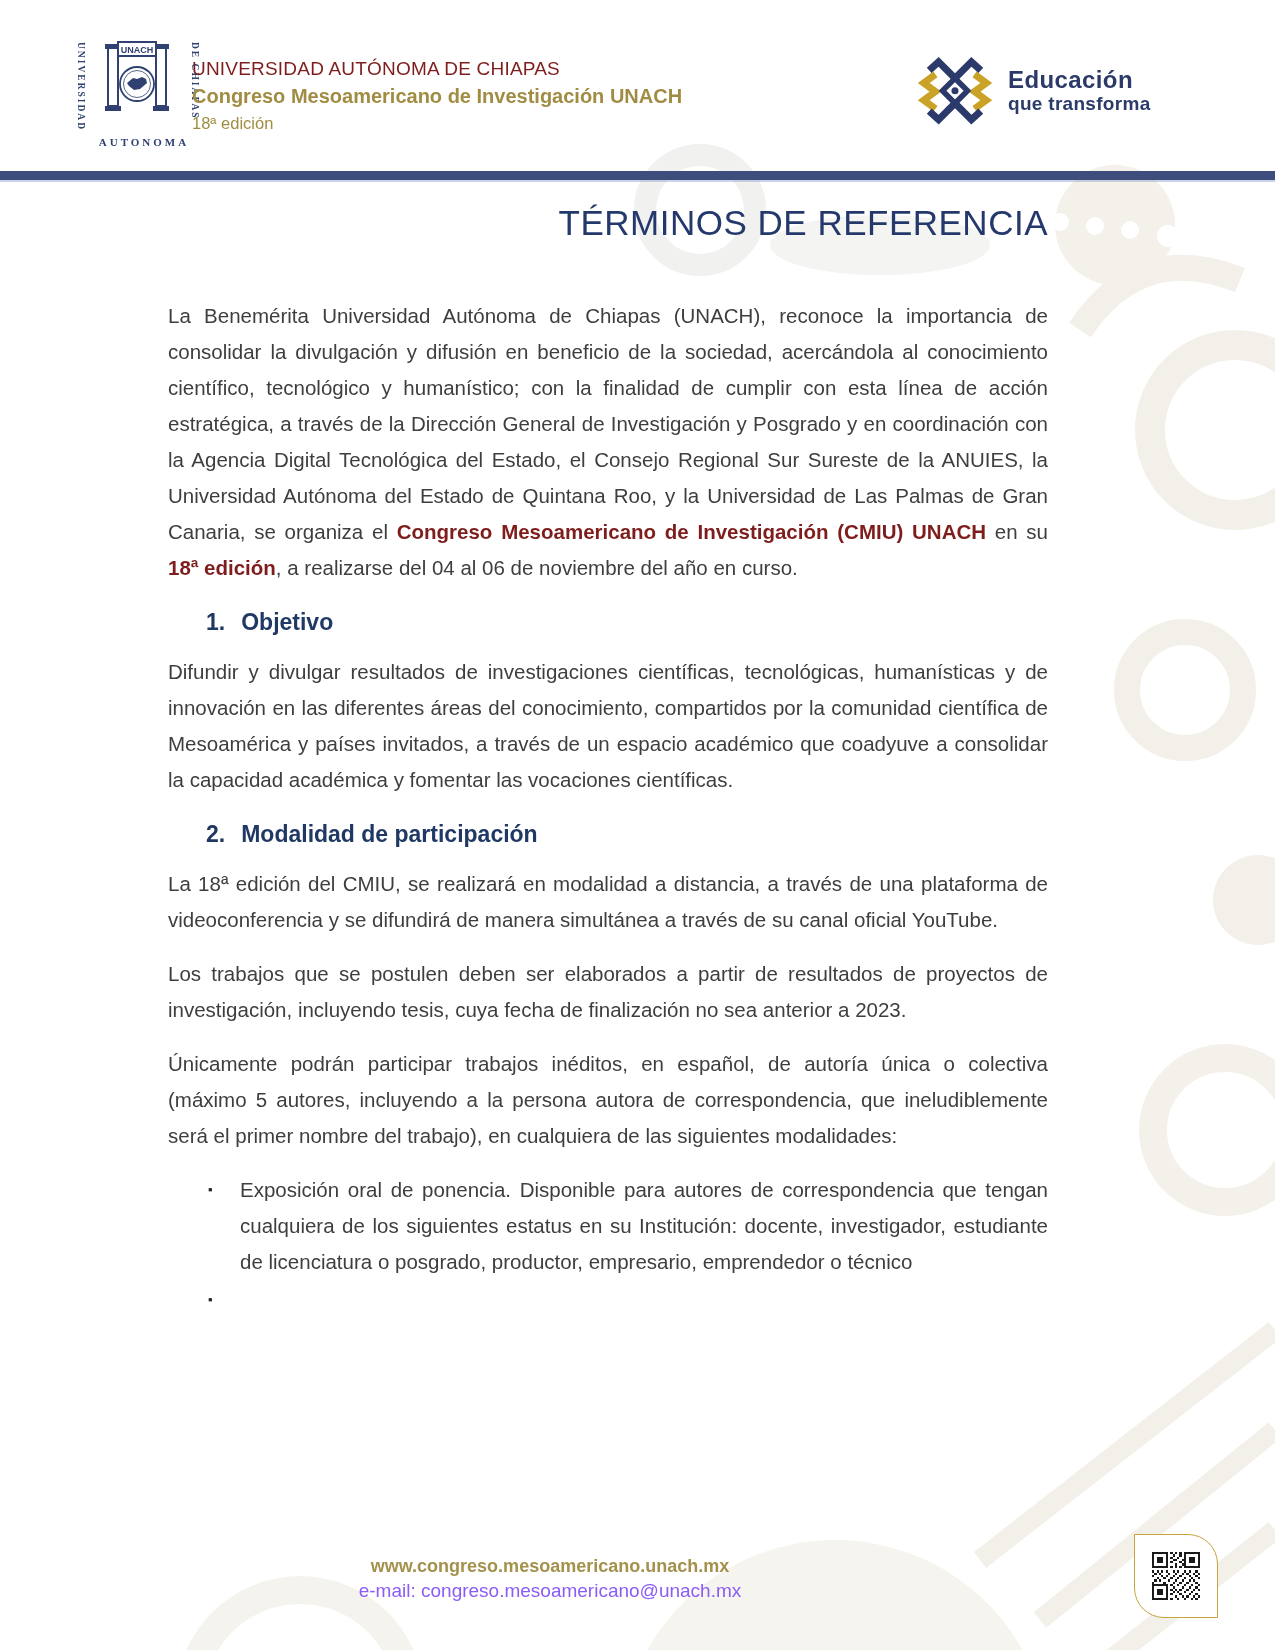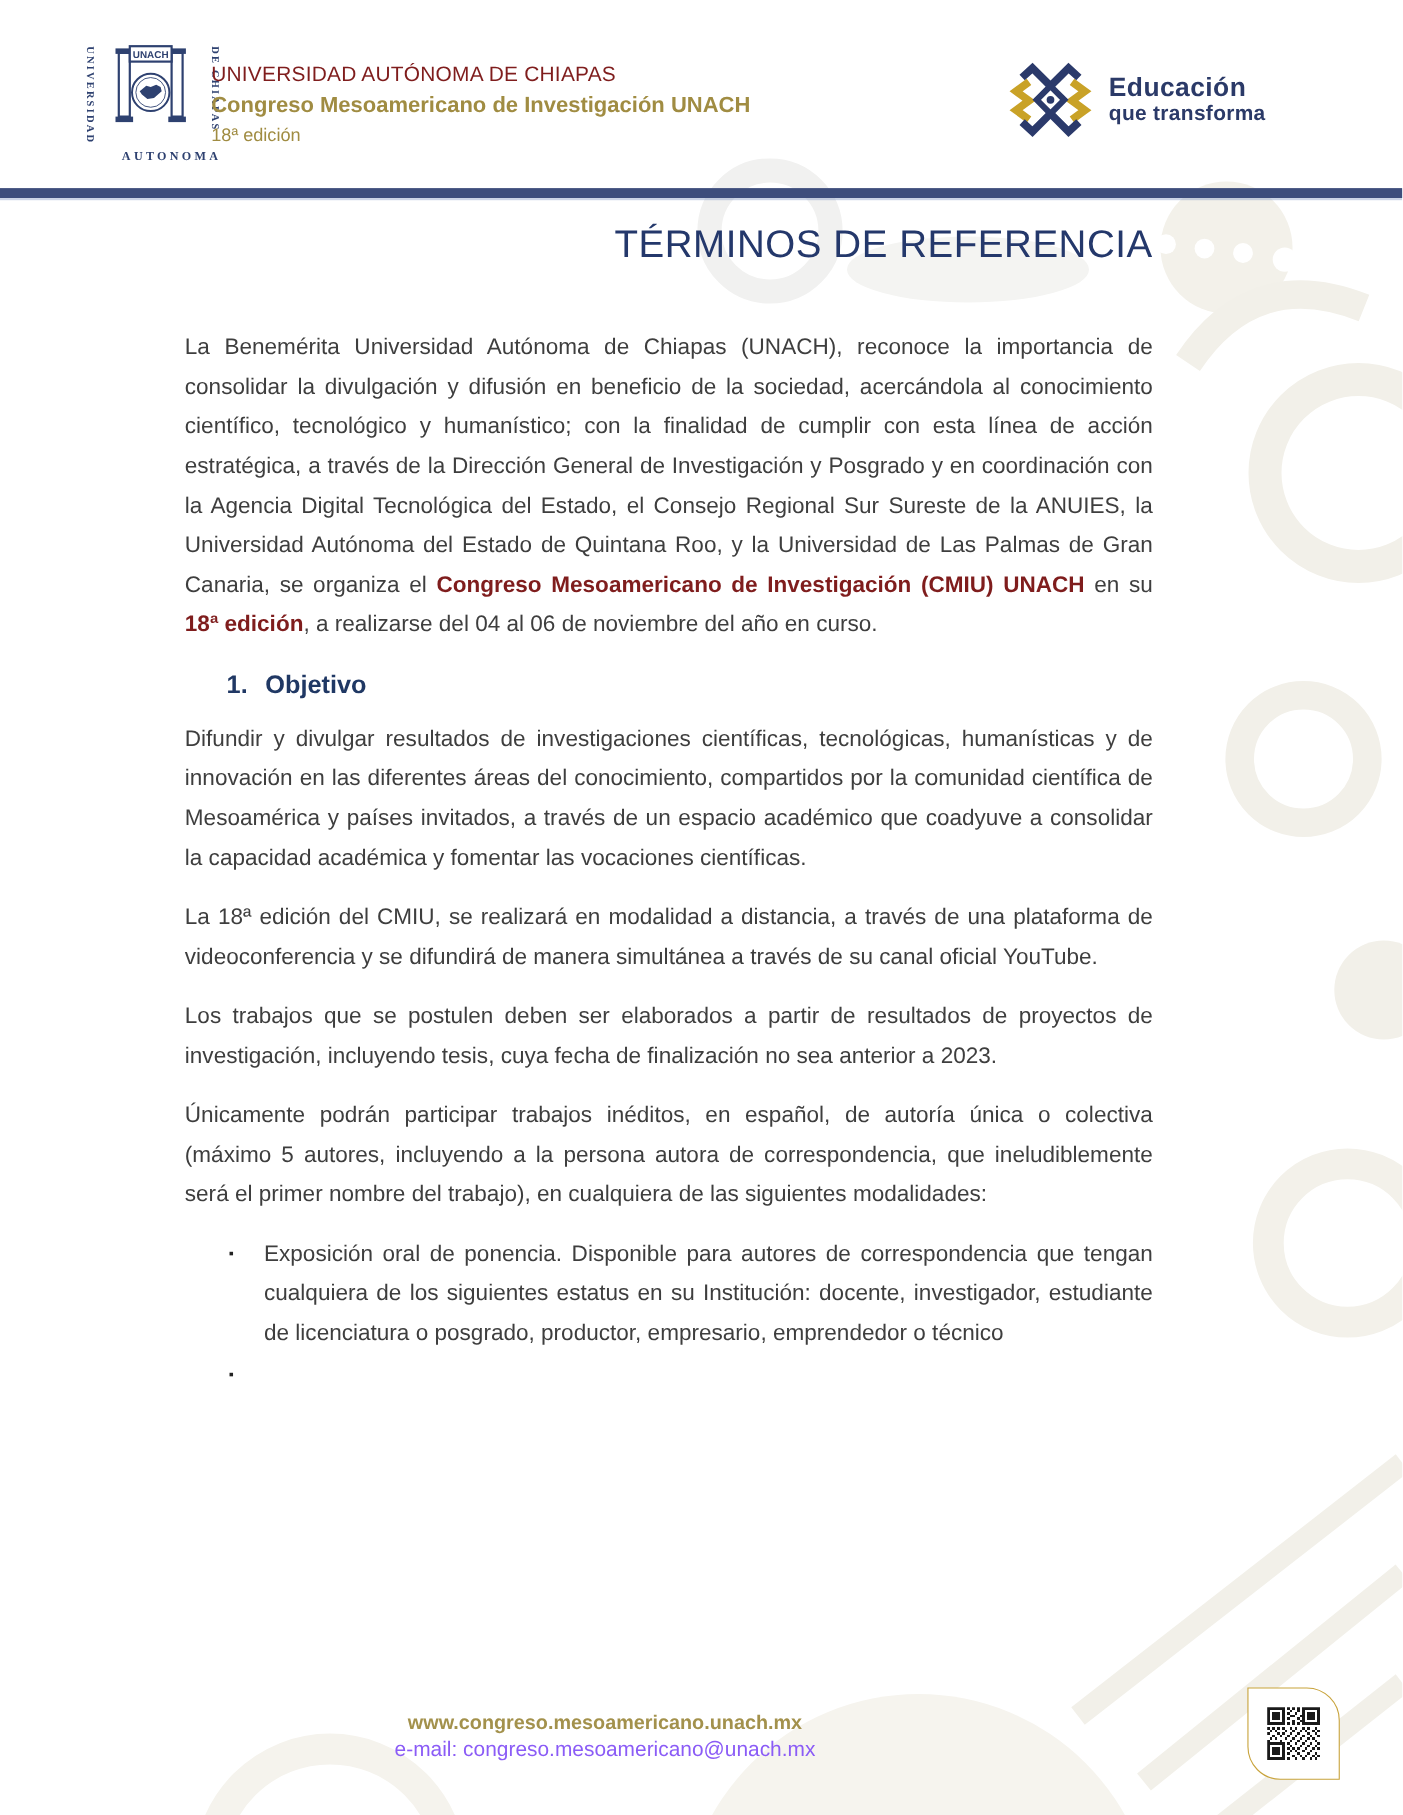--- a/index.html
+++ b/index.html
@@ -11,21 +11,21 @@
   .layer{position:relative;z-index:1;}
 
   
   .crest{position:absolute;left:74px;top:40px;width:130px;height:118px;color:#2e4170;}
   .crest-vert{position:absolute;top:2px;height:98px;writing-mode:vertical-rl;
     font-family:"Liberation Serif","DejaVu Serif",serif;font-size:9.5px;font-weight:700;
     letter-spacing:2px;color:#2e4170;}
   .crest-left{left:2px;}
   .crest-right{right:4px;}
   .crest-svg{position:absolute;left:28px;top:0;}
-  .crest-bottom{position:absolute;left:17px;bottom:10px;width:100%;text-align:center;
+  .crest-bottom{position:absolute;left:5px;bottom:10px;width:100%;text-align:center;
     font-family:"Liberation Serif","DejaVu Serif",serif;font-size:11px;font-weight:700;
     letter-spacing:3px;color:#2e4170;}
   .head-text{position:absolute;left:192px;top:58px;}
   .uni{font-size:19px;font-weight:400;color:#7f1d1d;letter-spacing:.2px;}
   .congress{font-size:20px;font-weight:700;color:#a08c42;margin-top:5px;}
   .edition{font-size:16.5px;color:#a08c42;margin-top:6px;}
   .brand{position:absolute;left:912px;top:44px;display:flex;align-items:center;}
   .brand-text{margin-left:10px;color:#2b3a68;}
   .brand-1{font-size:24px;font-weight:800;letter-spacing:.4px;}
   .brand-2{font-size:19px;font-weight:700;margin-top:-1px;letter-spacing:.3px;}
@@ -133,20 +133,23 @@
 
     <main class="content">
 
       <p><span>La Benemérita Universidad Autónoma de Chiapas (UNACH), reconoce la importancia de consolidar la divulgación y difusión en beneficio de la sociedad, acercándola al conocimiento científico, tecnológico y humanístico; con la finalidad de cumplir con esta línea de acción estratégica, a través de la Dirección General de Investigación y Posgrado y en coordinación con la Agencia Digital Tecnológica del Estado, el Consejo Regional Sur Sureste de la ANUIES, la Universidad Autónoma del Estado de Quintana Roo, y la Universidad de Las Palmas de Gran Canaria, se organiza el </span><span class="b">Congreso Mesoamericano de Investigación (CMIU) UNACH</span><span> en su </span><span class="b">18ª edición</span><span>, a realizarse del 04 al 06 de noviembre del año en curso.</span></p>
 
       <h2 class="sec">
         <span class="num">1.</span><span>Objetivo</span>
       </h2>
       <p>Difundir y divulgar resultados de investigaciones científicas, tecnológicas, humanísticas y de innovación en las diferentes áreas del conocimiento, compartidos por la comunidad científica de Mesoamérica y países invitados, a través de un espacio académico que coadyuve a consolidar la capacidad académica y fomentar las vocaciones científicas.</p>
 
+      <h2 class="sec">
+        <span class="num">2.</span><span>Modalidad de participación</span>
+      </h2>
       <p>La 18ª edición del CMIU, se realizará en modalidad a distancia, a través de una plataforma de videoconferencia y se difundirá de manera simultánea a través de su canal oficial YouTube.</p>
       <p>Los trabajos que se postulen deben ser elaborados a partir de resultados de proyectos de investigación, incluyendo tesis, cuya fecha de finalización no sea anterior a 2023.</p>
       <p>Únicamente podrán participar trabajos inéditos, en español, de autoría única o colectiva (máximo 5 autores, incluyendo a la persona autora de correspondencia, que ineludiblemente será el primer nombre del trabajo), en cualquiera de las siguientes modalidades:</p>
 
       <ul class="mods">
         <li>
           <span class="marker">▪</span>
           <span>Exposición oral de ponencia. Disponible para autores de correspondencia que tengan cualquiera de los siguientes estatus en su Institución: docente, investigador, estudiante de licenciatura o posgrado, productor, empresario, emprendedor o técnico</span>
         </li>
         <li>

